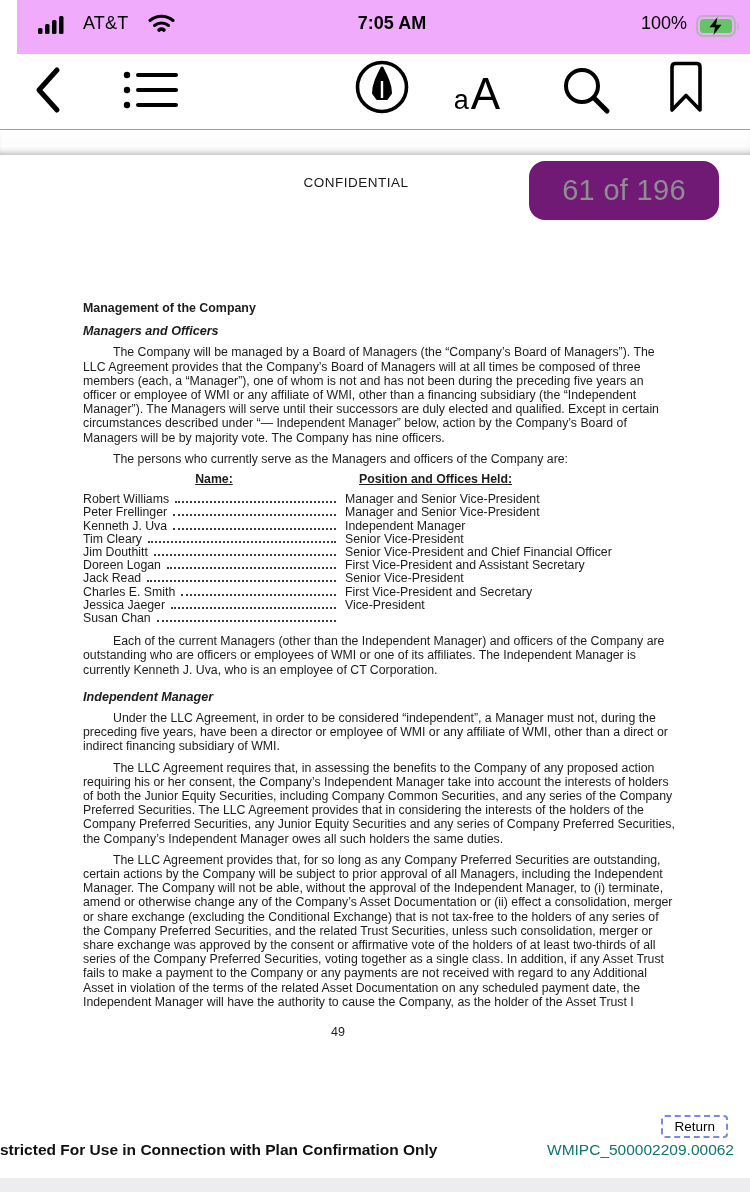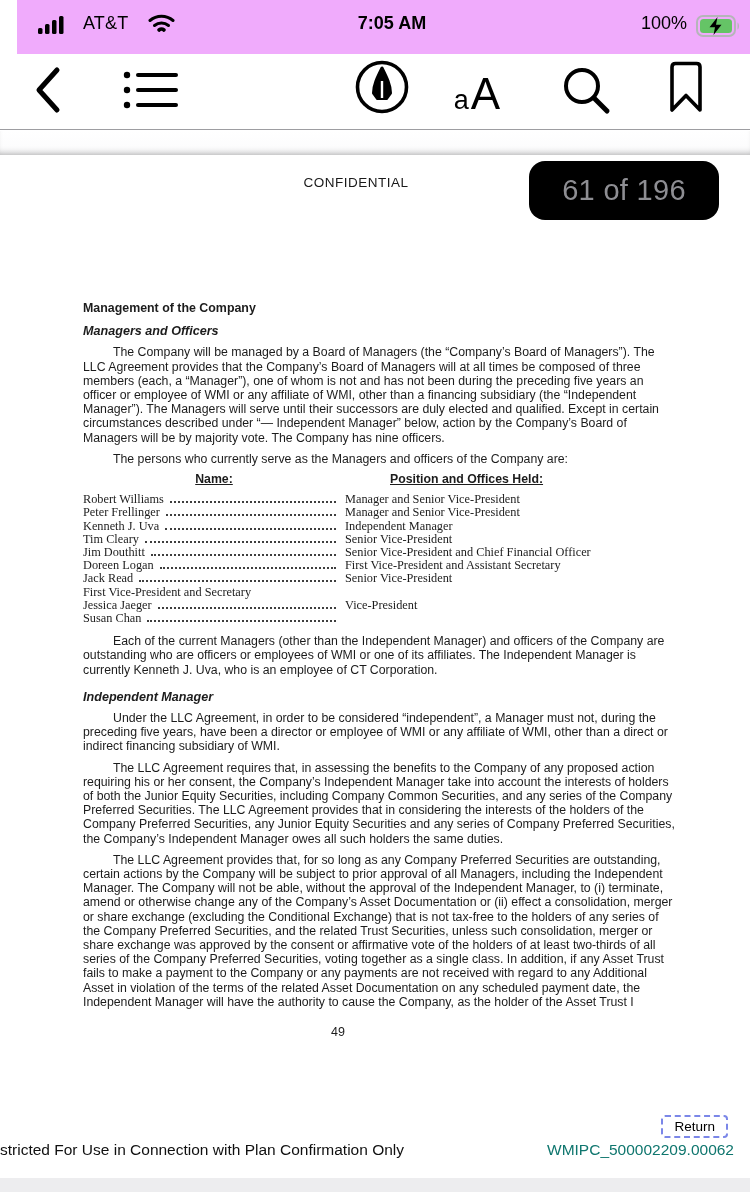--- a/index.html
+++ b/index.html
@@ -32,40 +32,40 @@
   
   .stack-band { position:absolute; top:131px; left:0; width:750px; height:24px;
     background:linear-gradient(#ffffff,#fbfbfc);
     box-shadow:inset 0 -6px 7px -5px rgba(0,0,0,.33); }
   
   .doc-page { position:absolute; top:155px; left:0; width:750px; height:1023px;
     background:#fff; border-radius:0 0 10px 10px; color:#1d1d1d; }
   .confidential { position:absolute; top:20px; left:0; width:712px; text-align:center;
     font-size:13.5px; letter-spacing:.5px; color:#1a1a1a; }
   .page-pill { position:absolute; top:6px; right:31px; width:190px; height:59px;
-    background:#000000; border-radius:16px; display:flex; align-items:center; justify-content:center;
+    background:#701a75; border-radius:16px; display:flex; align-items:center; justify-content:center;
     font-size:29px; color:#8e8e93; letter-spacing:.3px; }
   .content { position:absolute; left:83px; top:146px; width:592px;
     font-size:12.3px; line-height:14.2px; color:#1c1c1c; }
   .content .h-bold   { font-weight:bold; font-size:12.4px; }
   .content .h-italic { font-weight:bold; font-style:italic; font-size:12.6px; margin-top:9px; }
   .content p { margin-top:7px; text-indent:30px; text-align:left; }
   .officer-table { margin-top:6px; }
-  .thead { display:flex; font-weight:bold; margin-bottom:6px;gap:31px; }
+  .thead { display:flex; font-weight:bold; margin-bottom:6px; }
   .thead .name-h { width:262px; text-align:center; text-decoration:underline; }
   .thead .pos-h  { flex:1; text-align:left; padding-left:14px; text-decoration:underline; }
-  .trow { display:flex; height:13.2px; align-items:baseline;font-family:Liberation Serif, serif; }
+  .trow { display:flex; height:13.2px; align-items:baseline; }
   .trow .ncell { width:262px; display:flex; align-items:baseline; }
   .trow .nm { white-space:nowrap; }
   .trow .dots { flex:1; border-bottom:2px dotted #3e3e3e; margin:0 9px 3px 6px; }
   .trow .pos { flex:1; white-space:nowrap; }
   .page-num { margin-top:16px; width:510px; text-align:center; font-size:12.5px; }
   
   .scan-footer { position:absolute; left:0; bottom:15px; width:750px; height:22px; }
-  .footer-left  { position:absolute; left:0px;  top:0; font-size:15.5px; color:#101010; white-space:nowrap; }
+  .footer-left  { position:absolute; left:0px;  top:0; font-size:15.5px; color:#101010; white-space:nowrap;font-weight:bold; }
   .footer-right { position:absolute; right:16px; top:0; font-size:15.5px; color:#0f766e; white-space:nowrap; }
   .return-btn { position:absolute; right:22px; bottom:40px;
     border:2px dashed #7b87e8; border-radius:4px; background:rgba(255,255,255,.6);
     color:#000000; font-size:13.5px; padding:2px 11px; cursor:pointer;
     font-family:"Liberation Sans", sans-serif;margin-top:29px; }
   
   .bottom-strip { position:absolute; left:0; bottom:0; width:750px; height:14px; background:#ededef; }
   svg { display:block; }
 </style>
 </head>
@@ -212,20 +212,24 @@
           <span class="pos">First Vice-President and Assistant Secretary</span>
         </div>
         <div class="trow">
           <span class="ncell">
               <span class="nm">Jack Read</span>
               <span class="dots"></span>
             </span>
           <span class="pos">Senior Vice-President</span>
         </div>
         <div class="trow">
+          <span class="ncell">
+              <span class="nm">Charles E. Smith</span>
+              <span class="dots"></span>
+            </span>
           <span class="pos">First Vice-President and Secretary</span>
         </div>
         <div class="trow">
           <span class="ncell">
               <span class="nm">Jessica Jaeger</span>
               <span class="dots"></span>
             </span>
           <span class="pos">Vice-President</span>
         </div>
         <div class="trow">

